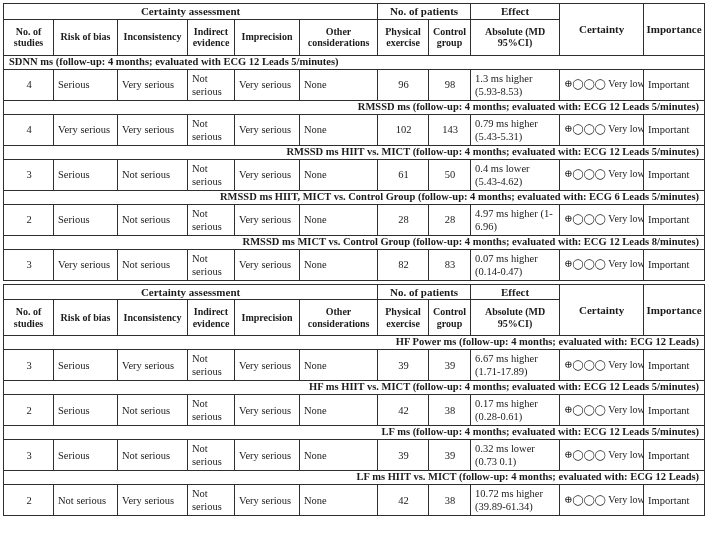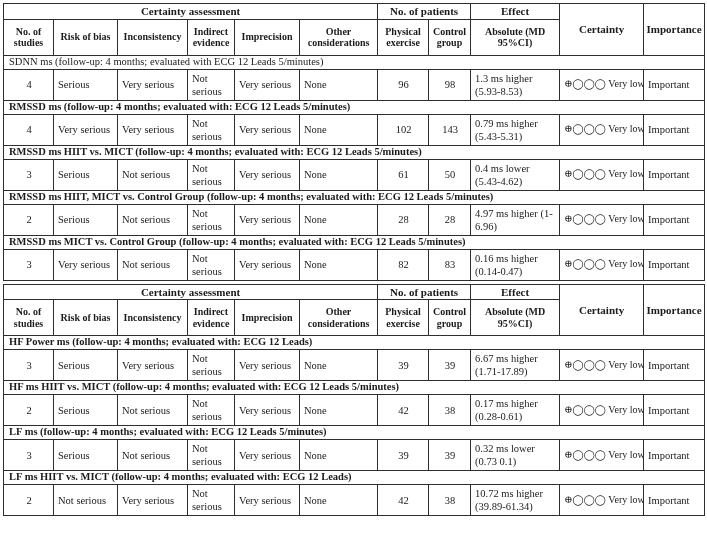--- a/index.html
+++ b/index.html
@@ -6,22 +6,22 @@
   html,body{margin:0;padding:0;background:#ffffff}
   body{width:707px;height:540px;overflow:hidden;
        font-family:"Liberation Serif","DejaVu Serif",serif;color:#1b1b1b}
   .wrap{padding:3px 3px 0 3px}
   table{border-collapse:collapse;table-layout:fixed;width:701px;background:#fff}
   .t1{margin-bottom:3px}
   th,td{border:1px solid #2e2e2e;overflow:hidden;vertical-align:middle}
   th{font-weight:700;text-align:center;font-size:10px;line-height:1.15;padding:1px 2px}
   .r-group th{font-size:11px;height:14px}
   .r-cols th{height:36px}
-  .r-sec td{height:14px;font-weight:700;font-size:10.5px;text-align:left;padding:0 5px;line-height:1.2}
-  .r-sec.plain td{text-align:left;font-weight:400;font-size:10.5px}
+  .r-sec td{height:14px;font-weight:700;font-size:10.5px;text-align:right;padding:0 5px;line-height:1.2}
+  .r-sec.plain td{text-align:left;font-weight:700;font-size:10.5px}
   .r-data td{height:31px;font-size:10.5px;line-height:1.25;padding:1px 3px 1px 4px;text-align:left}
   .r-data td.c{text-align:center}
   .r-data td.cert{font-size:10px;white-space:nowrap}
 </style>
 </head>
 <body>
 
 <div class="wrap">
 
   <table class="t1">
@@ -103,49 +103,49 @@
       <td>Very serious</td>
       <td>None</td>
       <td class="c">61</td>
       <td class="c">50</td>
       <td>0.4 ms lower (5.43-4.62)</td>
       <td class="cert">⊕◯◯◯ Very low</td>
       <td>Important</td>
     </tr>
 
     <tr class="r-sec">
-      <td colspan="11">RMSSD ms HIIT, MICT vs. Control Group (follow-up: 4 months; evaluated with: ECG 12 Leads 5/minutes)</td>
+      <td colspan="11">RMSSD ms HIIT, MICT vs. Control Group (follow-up: 4 months; evaluated with: ECG 6 Leads 5/minutes)</td>
     </tr>
     <tr class="r-data">
       <td class="c">2</td>
       <td>Serious</td>
       <td>Not serious</td>
       <td>Not serious</td>
       <td>Very serious</td>
       <td>None</td>
       <td class="c">28</td>
       <td class="c">28</td>
       <td>4.97 ms higher (1-6.96)</td>
       <td class="cert">⊕◯◯◯ Very low</td>
       <td>Important</td>
     </tr>
 
     <tr class="r-sec">
-      <td colspan="11">RMSSD ms MICT vs. Control Group (follow-up: 4 months; evaluated with: ECG 12 Leads 5/minutes)</td>
+      <td colspan="11">RMSSD ms MICT vs. Control Group (follow-up: 4 months; evaluated with: ECG 12 Leads 8/minutes)</td>
     </tr>
     <tr class="r-data">
       <td class="c">3</td>
       <td>Very serious</td>
       <td>Not serious</td>
       <td>Not serious</td>
       <td>Very serious</td>
       <td>None</td>
       <td class="c">82</td>
       <td class="c">83</td>
-      <td>0.16 ms higher (0.14-0.47)</td>
+      <td>0.07 ms higher (0.14-0.47)</td>
       <td class="cert">⊕◯◯◯ Very low</td>
       <td>Important</td>
     </tr>
   </tbody>
     </table>
 
   <table>
     <colgroup>
       <col style="width:50px">
         <col style="width:64px">

